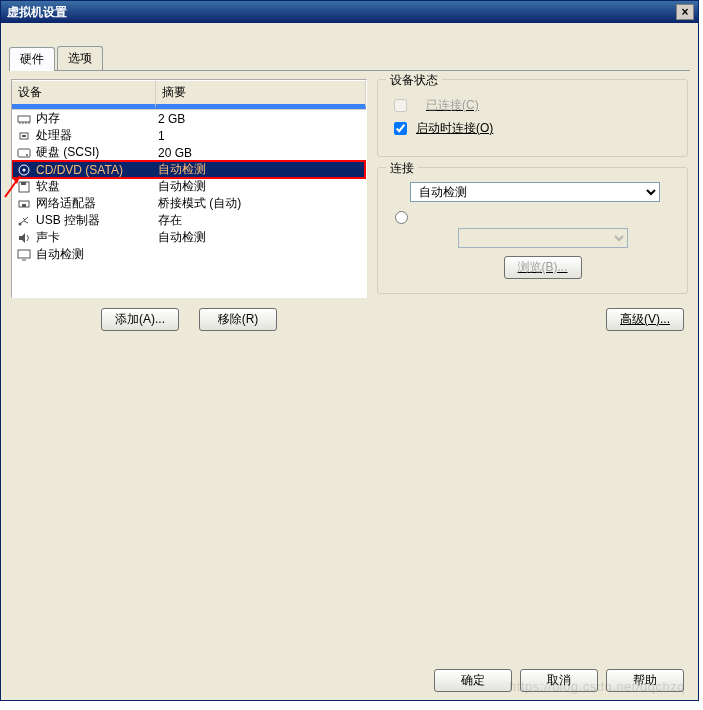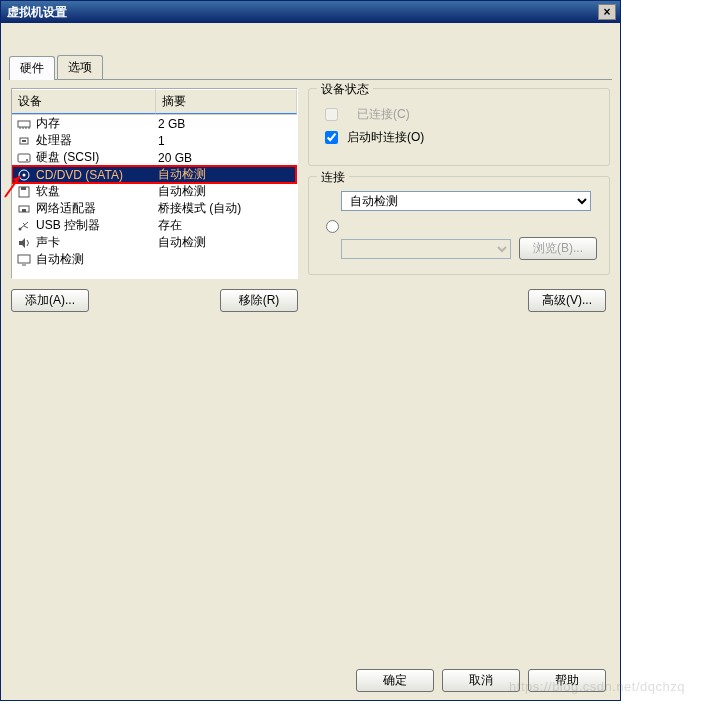--- a/index.html
+++ b/index.html
@@ -1,53 +1,53 @@
 <!DOCTYPE html>
 <html><head>
 <meta charset="utf-8">
 <style>
 * { box-sizing: border-box; font-family: "Microsoft YaHei", SimSun, Tahoma, sans-serif; font-size: 12px; }
 body { margin: 0; background: #fff; width: 703px; height: 710px; position: relative; }
-.window { width: 621px; height: 701px; border: 1px solid #0a246a; background: #ece9d8; position: relative; }
+.window { width: 699px; height: 701px; border: 1px solid #0a246a; background: #ece9d8; position: relative; }
 .titlebar { height: 22px; background: linear-gradient(#3b6ea5, #0a246a); color: #fff; display: flex; align-items: center; padding: 0 4px; font-weight: bold; }
 .titlebar .title { flex: 1; padding-left: 2px; }
 .titlebar .close { width: 18px; height: 16px; background: #d4d0c8; border: 1px solid #808080; color: #000; display: flex; align-items: center; justify-content: center; font-weight: bold; cursor: pointer; }
-.tabs-bar { padding: 12px 8px 0 8px; margin-top: 20px; }
+.tabs-bar { padding: 23px 8px 0 8px; }
 .tabs-bar .tab-row { display: flex; border-bottom: 1px solid #919b9c; }
 .tab { padding: 3px 10px; border: 1px solid #919b9c; border-bottom: none; margin-right: 2px; background: #ece9d8; position: relative; border-radius: 3px 3px 0 0; cursor: pointer; }
 .tab.active { background: #fcfcfe; top: 1px; }
 .client { padding: 8px 10px 10px 10px; display: flex; gap: 10px; }
 .left-panel { width: 356px; display: flex; flex-direction: column; }
 .device-table { border: 1px inset #fff; background: #fff; flex: 1; height: 552px; overflow: hidden; }
 .thead { display: flex; background: #ece9d8; border-bottom: 1px solid #d4d0c8; }
-.th { padding: 3px 6px; border-right: 1px solid #d4d0c8; border-bottom: 1px solid #3b82f6; border-top:1px solid #fff; }
+.th { padding: 3px 6px; border-right: 1px solid #d4d0c8; border-bottom: 5px solid #3b82f6; border-top:1px solid #fff; }
 .th-dev { width: 144px; }
 .th-sum { flex: 1; }
 .tbody { background: #fff; }
 .row { display: flex; align-items: center; height: 17px; padding: 0 2px; cursor: pointer; }
 .row .icon { width: 16px; height: 14px; margin: 0 4px 0 2px; display: flex; align-items: center; justify-content: center; color: #555; }
 .row .dev { width: 122px; white-space: nowrap; overflow: hidden; }
 .row .sum { flex: 1; white-space: nowrap; overflow: hidden; }
 .row.selected { background: #0a246a; color: #fdba74; }
 .row.selected .icon { color: #fff; }
 .row-hl { position: relative; }
 .row-hl::after { content: ""; position: absolute; left: -1px; right: 0; top: -1px; bottom: -1px; border: 2px solid #ff0000; pointer-events: none; }
-.left-btns { display: flex; justify-content: space-between; gap: 20px; padding: 10px 0 0 0; }
+.left-btns { display: flex; justify-content: center; gap: 20px; padding: 10px 0 0 0; }
 .wbtn { min-width: 78px; height: 23px; border: 1px solid #707070; background: linear-gradient(#fff, #e3e3dc); border-radius: 3px; cursor: pointer; padding: 0 10px; }
 .wbtn:disabled { color: #a0a0a0; cursor: default; }
-.right-panel { flex: 1; display: flex; flex-direction: column; }
+.right-panel { flex: 1; display: flex; flex-direction: column; text-decoration: underline; }
 .group { border: 1px solid #d0d0bf; border-radius: 3px; margin-bottom: 10px; padding: 12px 12px 14px 12px; position: relative; }
 .group-title { position: absolute; top: -8px; left: 8px; background: #ece9d8; padding: 0 4px; }
 .chk-row { display: flex; align-items: center; gap: 6px; margin: 4px 0; }
 .chk-row input[type=checkbox] { width: 13px; height: 13px; }
 .chk-row.disabled label { color: #a0a0a0; margin-left: 10px; }
 .radio-row { display: flex; align-items: center; gap: 6px; margin: 6px 0 4px 0; }
 .sel { width: 250px; height: 20px; margin-left: 20px; margin-top: 2px; border: 1px solid #7f9db9; background: #fff; padding: 0 4px; }
 .sel[disabled] { background: #ece9d8; color: #a0a0a0; }
-.file-row { display: flex; gap: 8px; margin-left: 20px; margin-top: 4px; align-items: center; }
+.file-row { display: flex; gap: 8px; margin-left: 20px; margin-top: 4px; align-items: center; flex-direction: column; }
 .file-row .sel { width: 170px; margin: 0; }
 .adv-row { display: flex; justify-content: flex-end; padding: 4px 4px 0 0; }
 .footer { position: absolute; right: 14px; bottom: 8px; display: flex; gap: 8px; }
 .arrow { position: absolute; left: 2px; top: 170px; color: #ff0000; pointer-events: none; }
 .watermark { position: absolute; right: 18px; bottom: 16px; color: rgba(120,120,120,0.25); font-size: 13px; letter-spacing: 0.5px; pointer-events: none; }
 svg { display: block; }
 </style>
 </head>
 <body>
 

